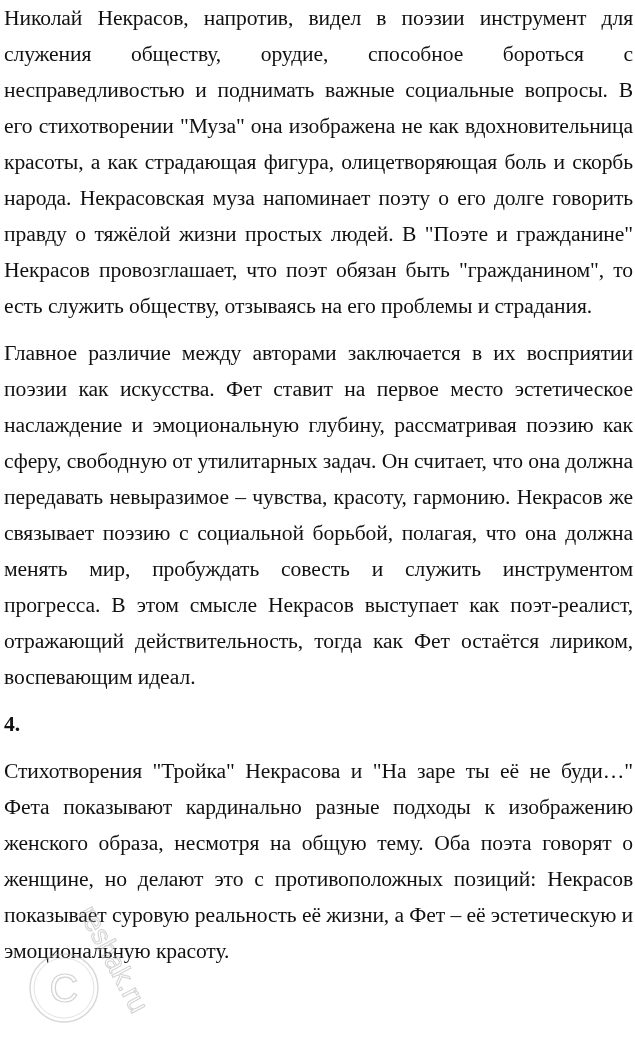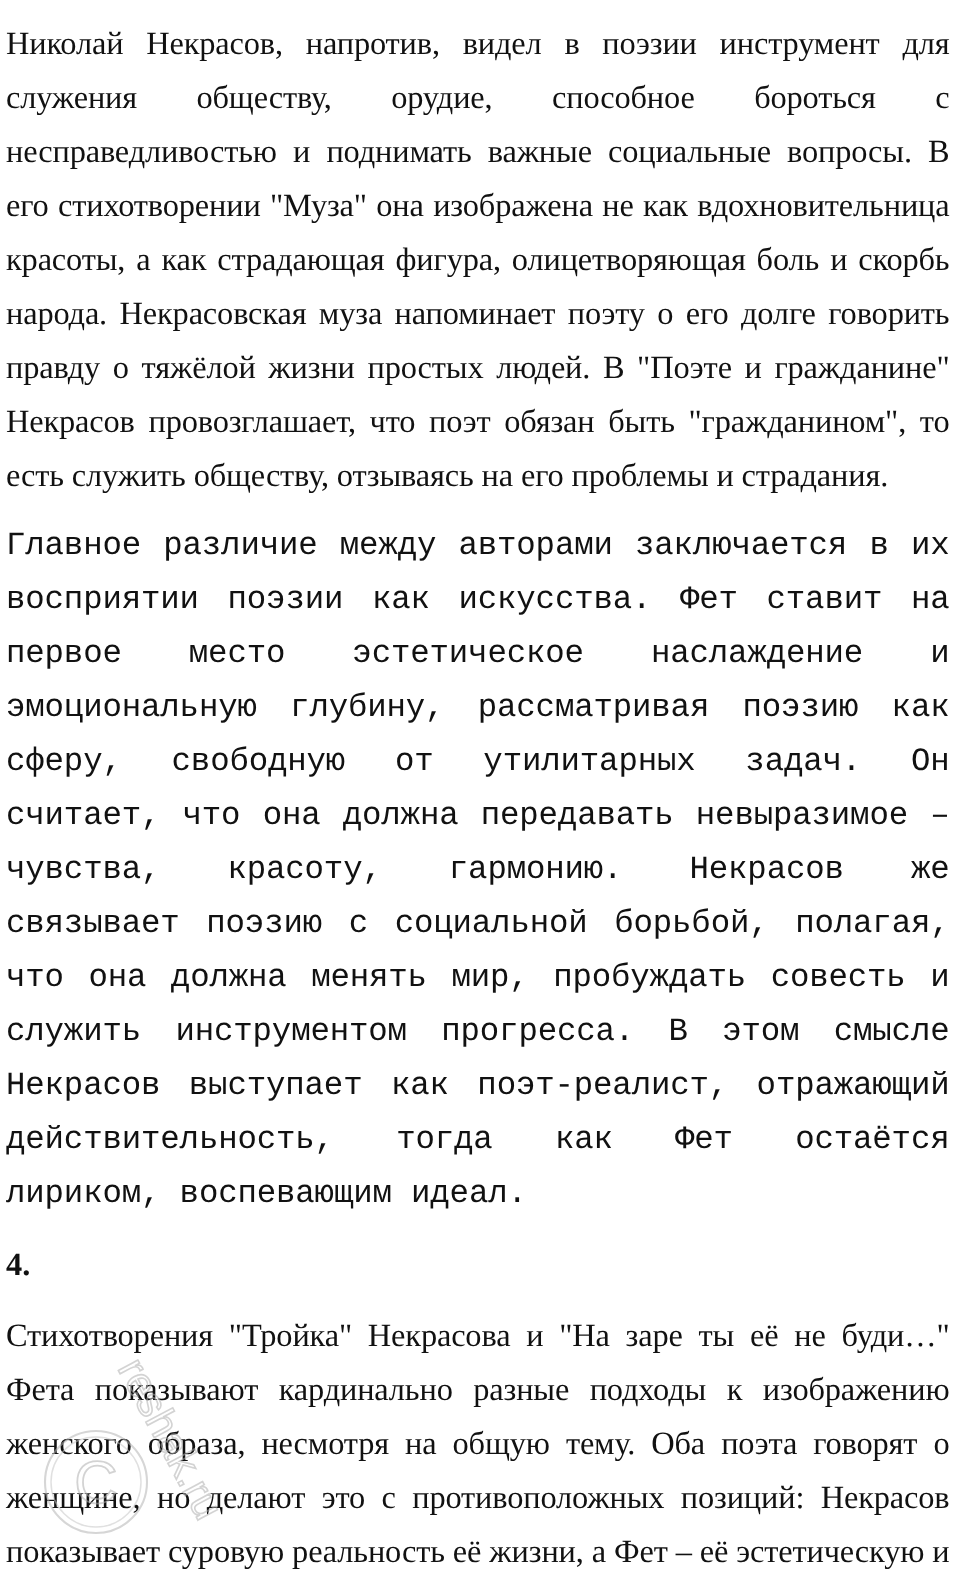--- a/index.html
+++ b/index.html
@@ -23,22 +23,22 @@
     }
     .para {
       margin: 0;
       font-size: 21.6px;
       line-height: 36px;
       text-align: justify;
       text-align-last: left;
       word-spacing: 0px;
       letter-spacing: -0.1px;
     }
-    .para + .para { margin-top: 11px; font-family: Liberation Mono, monospace; }
-    .para.first { margin-top: 11px; }
+    .para + .para { margin-top: 11px; }
+    .para.first { margin-top: 0px; }
     .heading {
       margin: 11px 0 0 0;
       font-size: 21.6px;
       line-height: 36px;
       font-weight: bold;
     }
     .heading + .para { margin-top: 11px; }
     .watermark {
       position: absolute;
       left: 18px;

